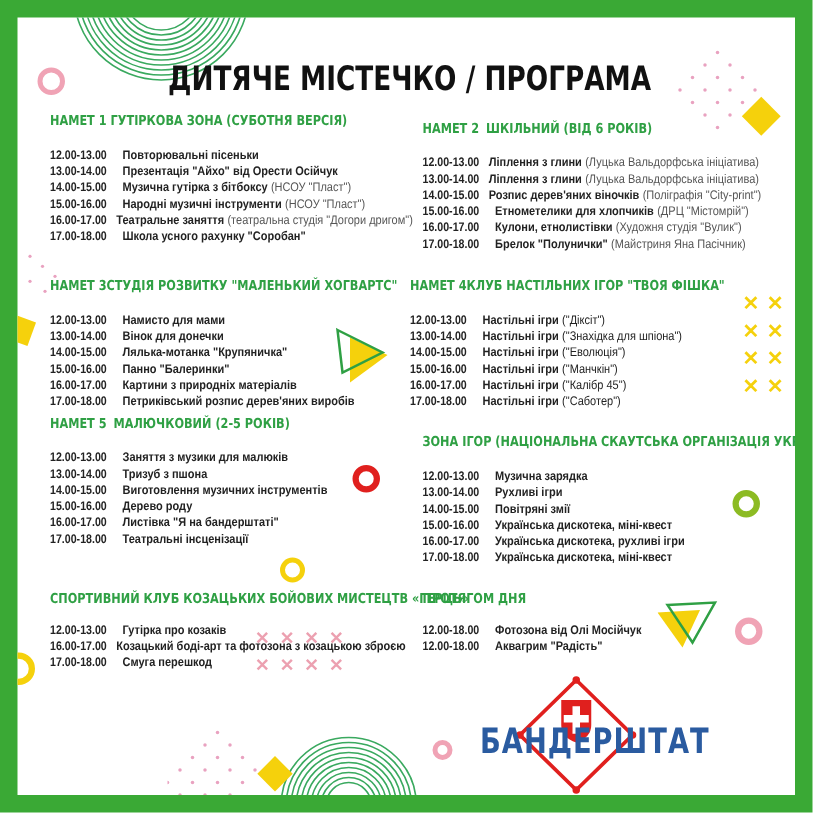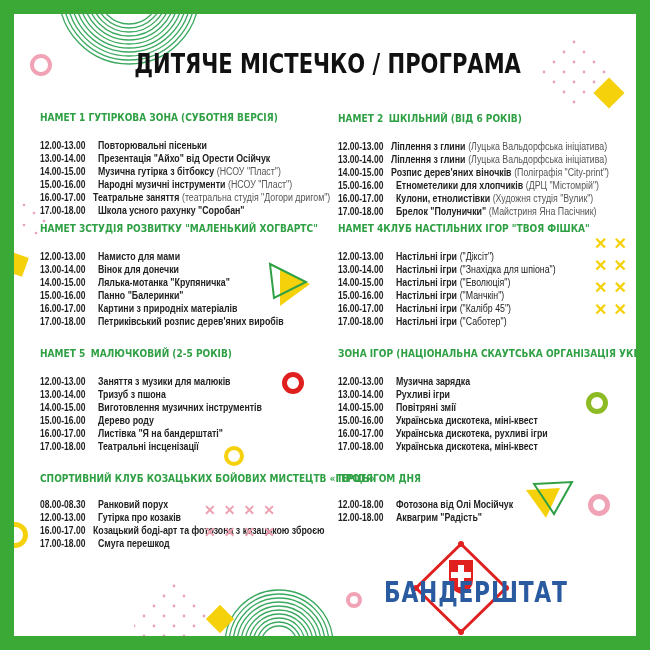--- a/index.html
+++ b/index.html
@@ -86,21 +86,21 @@
         <circle cx="20" cy="14" r="1.3"></circle>
         <circle cx="30" cy="22" r="1.3"></circle>
         <circle cx="10" cy="26" r="1.3"></circle>
         <circle cx="22" cy="34" r="1.3"></circle>
       </g>
   </svg>
   <div class="deco" style="left:-8px;top:240px;width:20px;height:20px;background:#f5d10c;transform:rotate(20deg)"></div>
 
   <div class="title">ДИТЯЧЕ МІСТЕЧКО / ПРОГРАМА</div>
 
-  <div class="section" style="left:26px;top:97px;width:290px">
+  <div class="section" style="left:26px;top:76px;width:290px">
     <div class="sec-head">
         <span class="tent">НАМЕТ 1</span>
         <span>ГУТІРКОВА ЗОНА (СУБОТНЯ ВЕРСІЯ)</span>
       </div>
     <div class="rows">
       <div class="row">
           <span class="time">12.00-13.00</span>
           <span class="act">Повторювальні пісеньки</span>
         </div>
       <div class="row">
@@ -119,21 +119,21 @@
           <span class="time">16.00-17.00</span>
           <span class="act"><span>Театральне заняття</span><span class="org">(театральна студія "Догори дригом")</span></span>
         </div>
       <div class="row">
           <span class="time">17.00-18.00</span>
           <span class="act">Школа усного рахунку "Соробан"</span>
         </div>
     </div>
   </div>
 
-  <div class="section" style="left:324px;top:98px;width:290px">
+  <div class="section" style="left:324px;top:82px;width:290px">
     <div class="sec-head">
         <span class="tent">НАМЕТ 2</span>
         <span>ШКІЛЬНИЙ (ВІД 6 РОКІВ)</span>
       </div>
     <div class="rows">
       <div class="row">
           <span class="time">12.00-13.00</span>
           <span class="act"><span>Ліплення з глини</span><span class="org">(Луцька Вальдорфська ініціатива)</span></span>
         </div>
       <div class="row">
@@ -190,21 +190,21 @@
           <span class="act">Петриківський розпис дерев'яних виробів</span>
         </div>
     </div>
   </div>
 
   <svg class="deco" style="left:252px;top:248px" width="50" height="46" viewBox="0 0 50 46">
     <polygon points="14,8 44,22 14,44" fill="#f5d10c"></polygon>
     <polygon points="4,2 40,20 8,36" fill="none" stroke="#2fa044" stroke-width="2"></polygon>
   </svg>
 
-  <div class="section" style="left:324px;top:208px;width:290px">
+  <div class="section" style="left:314px;top:208px;width:290px">
     <div class="sec-head">
         <span class="tent">НАМЕТ 4</span>
         <span>КЛУБ НАСТІЛЬНИХ ІГОР "ТВОЯ ФІШКА"</span>
       </div>
     <div class="rows">
       <div class="row">
           <span class="time">12.00-13.00</span>
           <span class="act"><span>Настільні ігри</span><span class="org" style="color:#222">("Діксіт")</span></span>
         </div>
       <div class="row">
@@ -230,21 +230,21 @@
     </div>
   </div>
 
   <div class="xgrid" style="left:580px;top:222px;color:#f5d10c;letter-spacing:6px;">
     <div>✕✕</div>
       <div style="margin-top:6px">✕✕</div>
       <div style="margin-top:6px">✕✕</div>
       <div style="margin-top:6px">✕✕</div>
   </div>
 
-  <div class="section" style="left:26px;top:333px;width:290px">
+  <div class="section" style="left:26px;top:318px;width:290px">
     <div class="sec-head">
         <span class="tent">НАМЕТ 5</span>
         <span>МАЛЮЧКОВИЙ (2-5 РОКІВ)</span>
       </div>
     <div class="rows">
       <div class="row">
           <span class="time">12.00-13.00</span>
           <span class="act">Заняття з музики для малюків</span>
         </div>
       <div class="row">
@@ -307,24 +307,20 @@
           <span class="act">Українська дискотека, міні-квест</span>
         </div>
     </div>
   </div>
 
   <div class="section" style="left:26px;top:458px;width:300px">
     <div class="sec-head">
         <span>СПОРТИВНИЙ КЛУБ КОЗАЦЬКИХ БОЙОВИХ МИСТЕЦТВ «ГЕРЦЬ»</span>
       </div>
     <div class="rows" style="margin-top:12px">
-      <div class="row">
-          <span class="time">08.00-08.30</span>
-          <span class="act">Ранковий порух</span>
-        </div>
       <div class="row">
           <span class="time">12.00-13.00</span>
           <span class="act">Гутірка про козаків</span>
         </div>
       <div class="row">
           <span class="time">16.00-17.00</span>
           <span class="act">Козацький боді-арт та фотозона з козацькою зброєю</span>
         </div>
       <div class="row">
           <span class="time">17.00-18.00</span>

